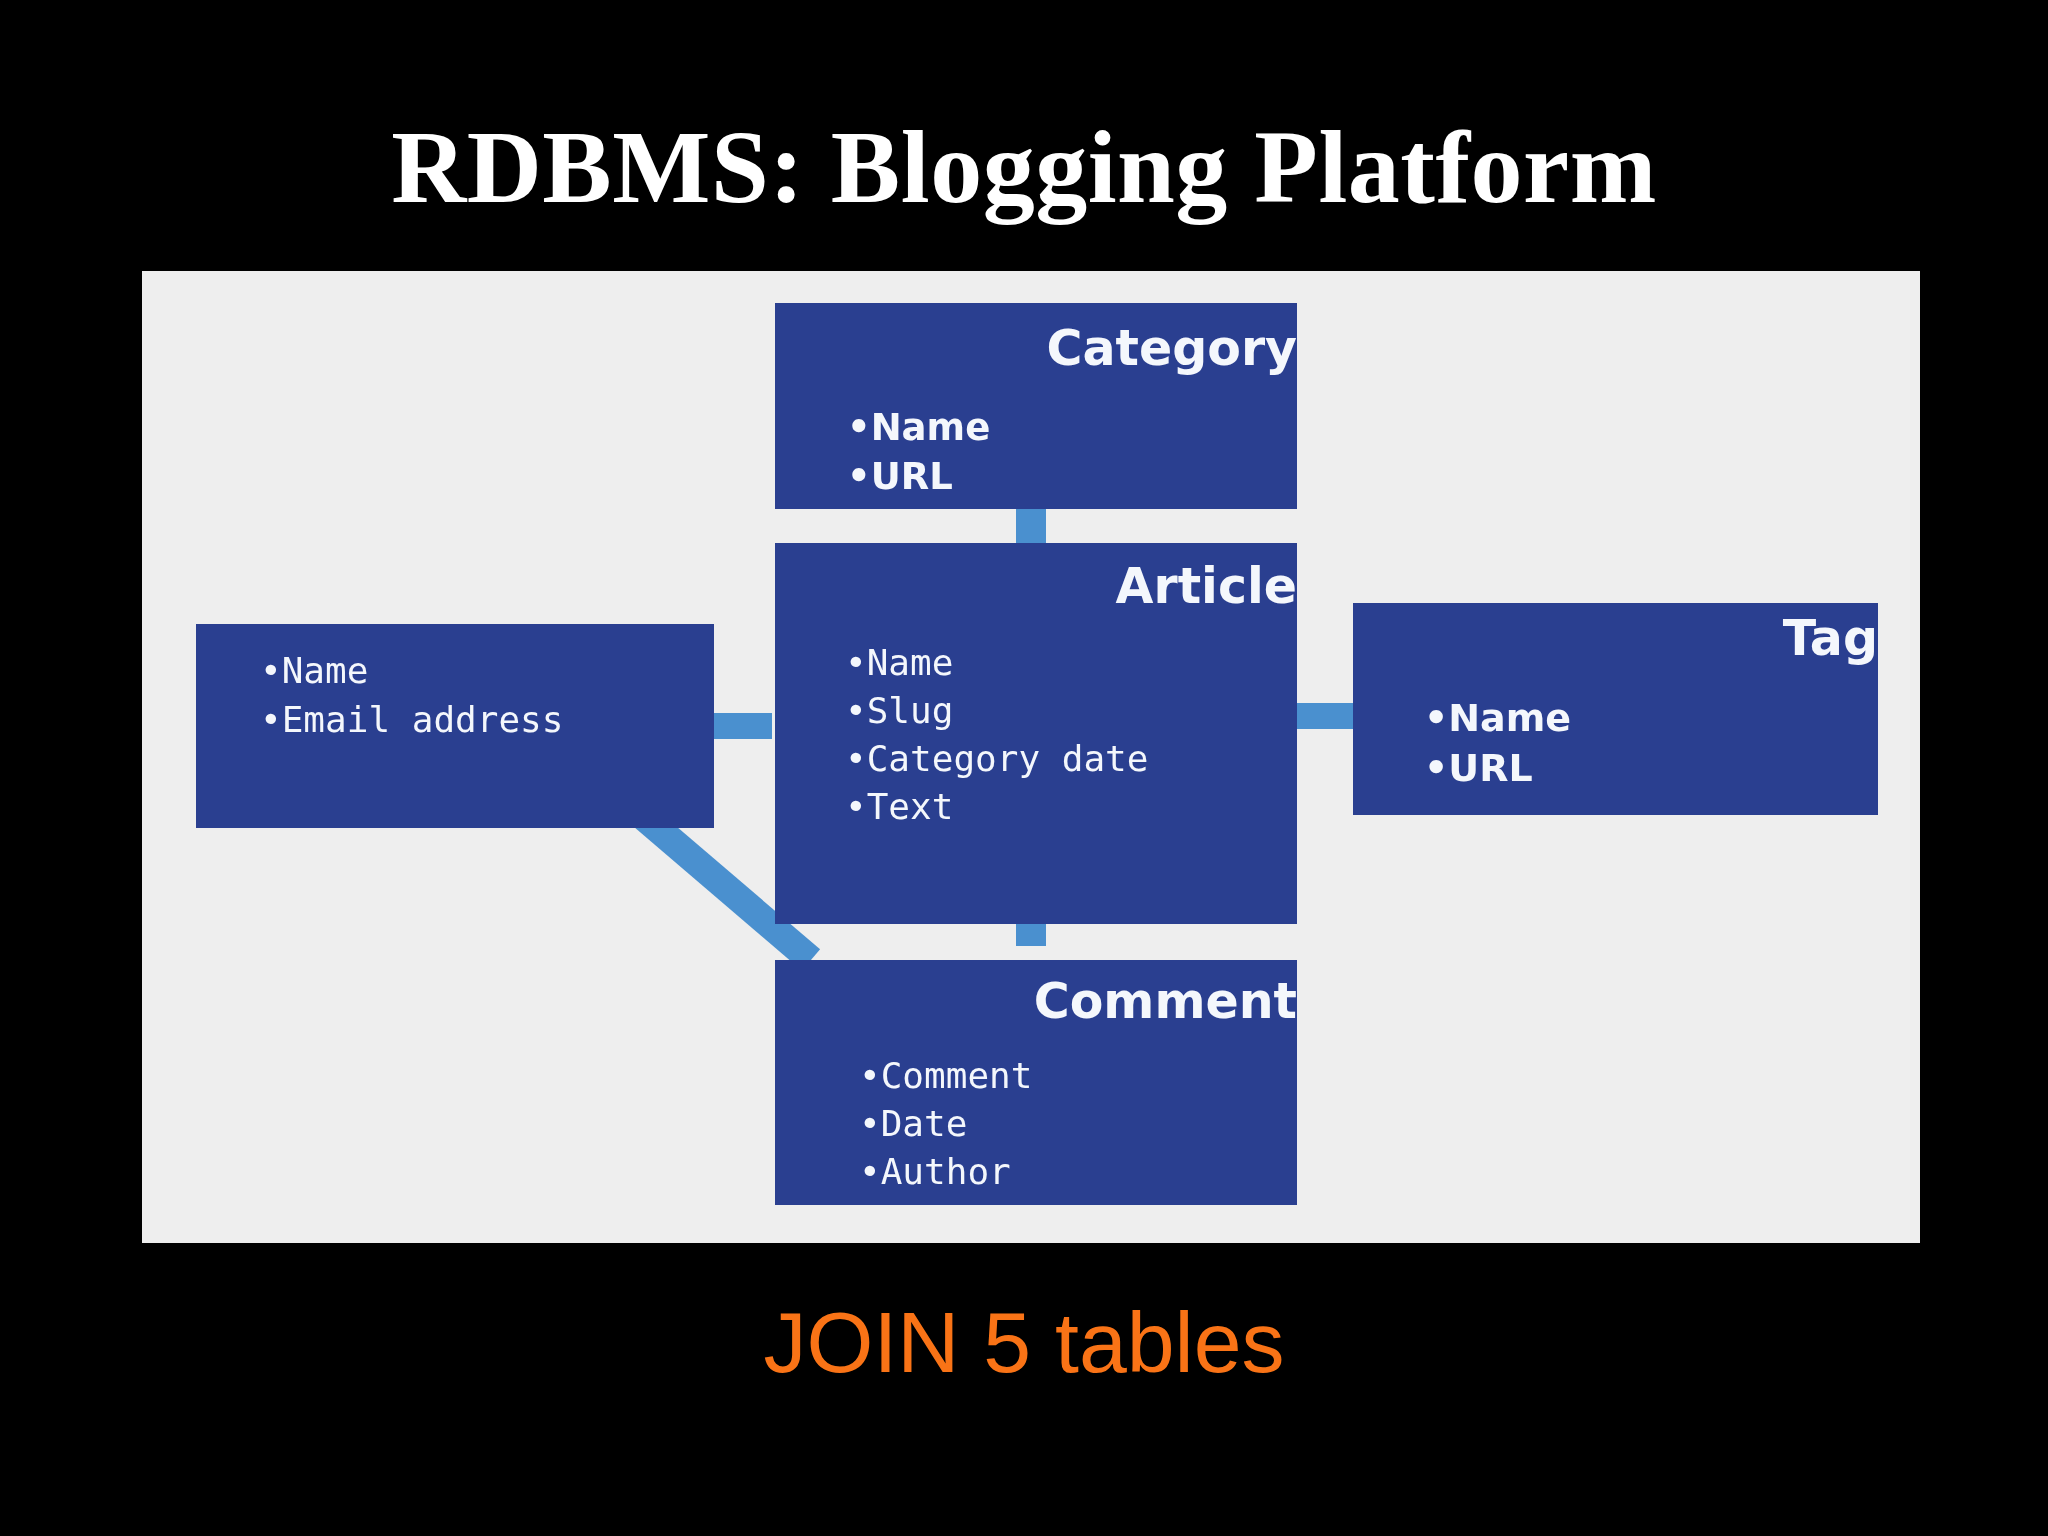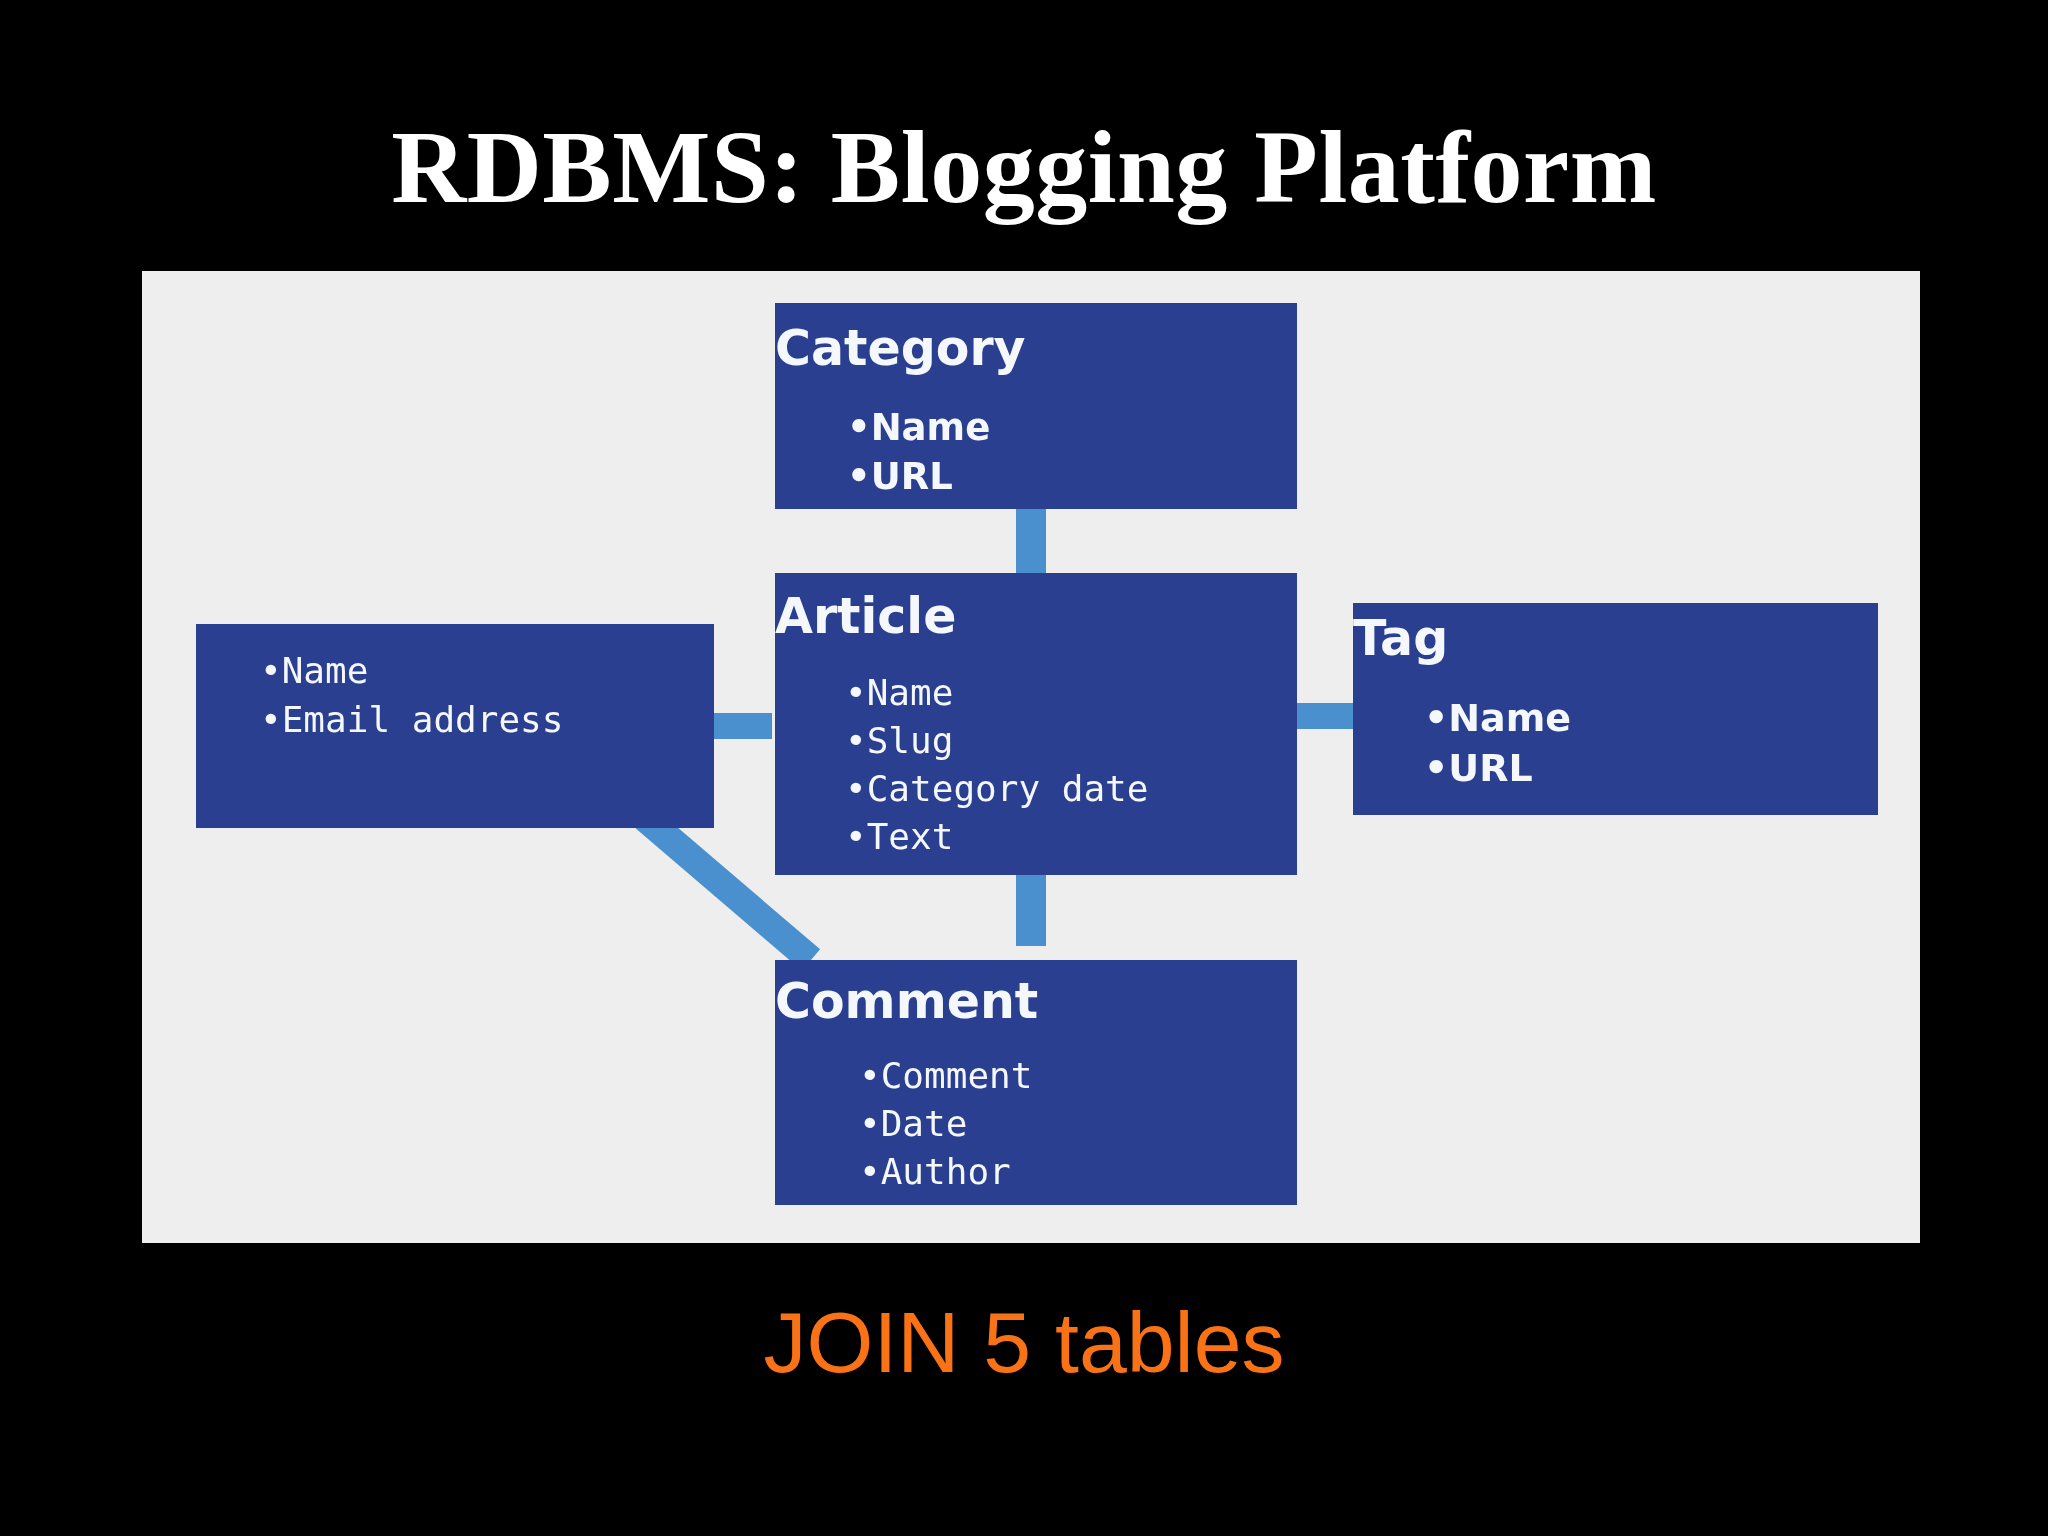--- a/index.html
+++ b/index.html
@@ -60,21 +60,21 @@
 
   
   .entity {
     position: absolute;
     background: #2a3f90;
     color: #f2f5fb;
     box-sizing: border-box;
     overflow: hidden;
   }
   .entity-title {
-    text-align: left;
+    text-align: right;
     font-family: "DejaVu Sans", "Liberation Sans", sans-serif;
     font-weight: 700;
     color: #f4f7fc;
   }
   .fields {
     list-style: none;
     margin: 16px;
     padding: 0;
   }
   .fields li {
@@ -96,21 +96,21 @@
     font-weight: 500;
   }
 
   
   #box-category { left: 775px; top: 303px; width: 522px; height: 206px; }
   #box-category .entity-title { font-size: 49px; line-height: 56px; padding-top: 18px; }
   #box-category .fields { padding-left: 56px; padding-top: 10px; }
   #box-category .fields li { font-size: 37px; line-height: 49px; }
 
   
-  #box-article { left: 775px; top: 573px; width: 522px; height: 302px; }
+  #box-article { left: 775px; top: 543px; width: 522px; height: 381px; }
   #box-article .entity-title { font-size: 49px; line-height: 56px; padding-top: 16px; }
   #box-article .fields { padding-left: 54px; padding-top: 8px; }
   #box-article .fields li { font-size: 36px; line-height: 48px; }
 
   
   #box-user { left: 196px; top: 624px; width: 518px; height: 204px; }
   #box-user .entity-title { font-size: 49px; line-height: 56px; padding-top: 14px; }
   #box-user .fields { padding-left: 48px; padding-top: 6px; }
   #box-user .fields li { font-size: 36px; line-height: 49px; }
 

